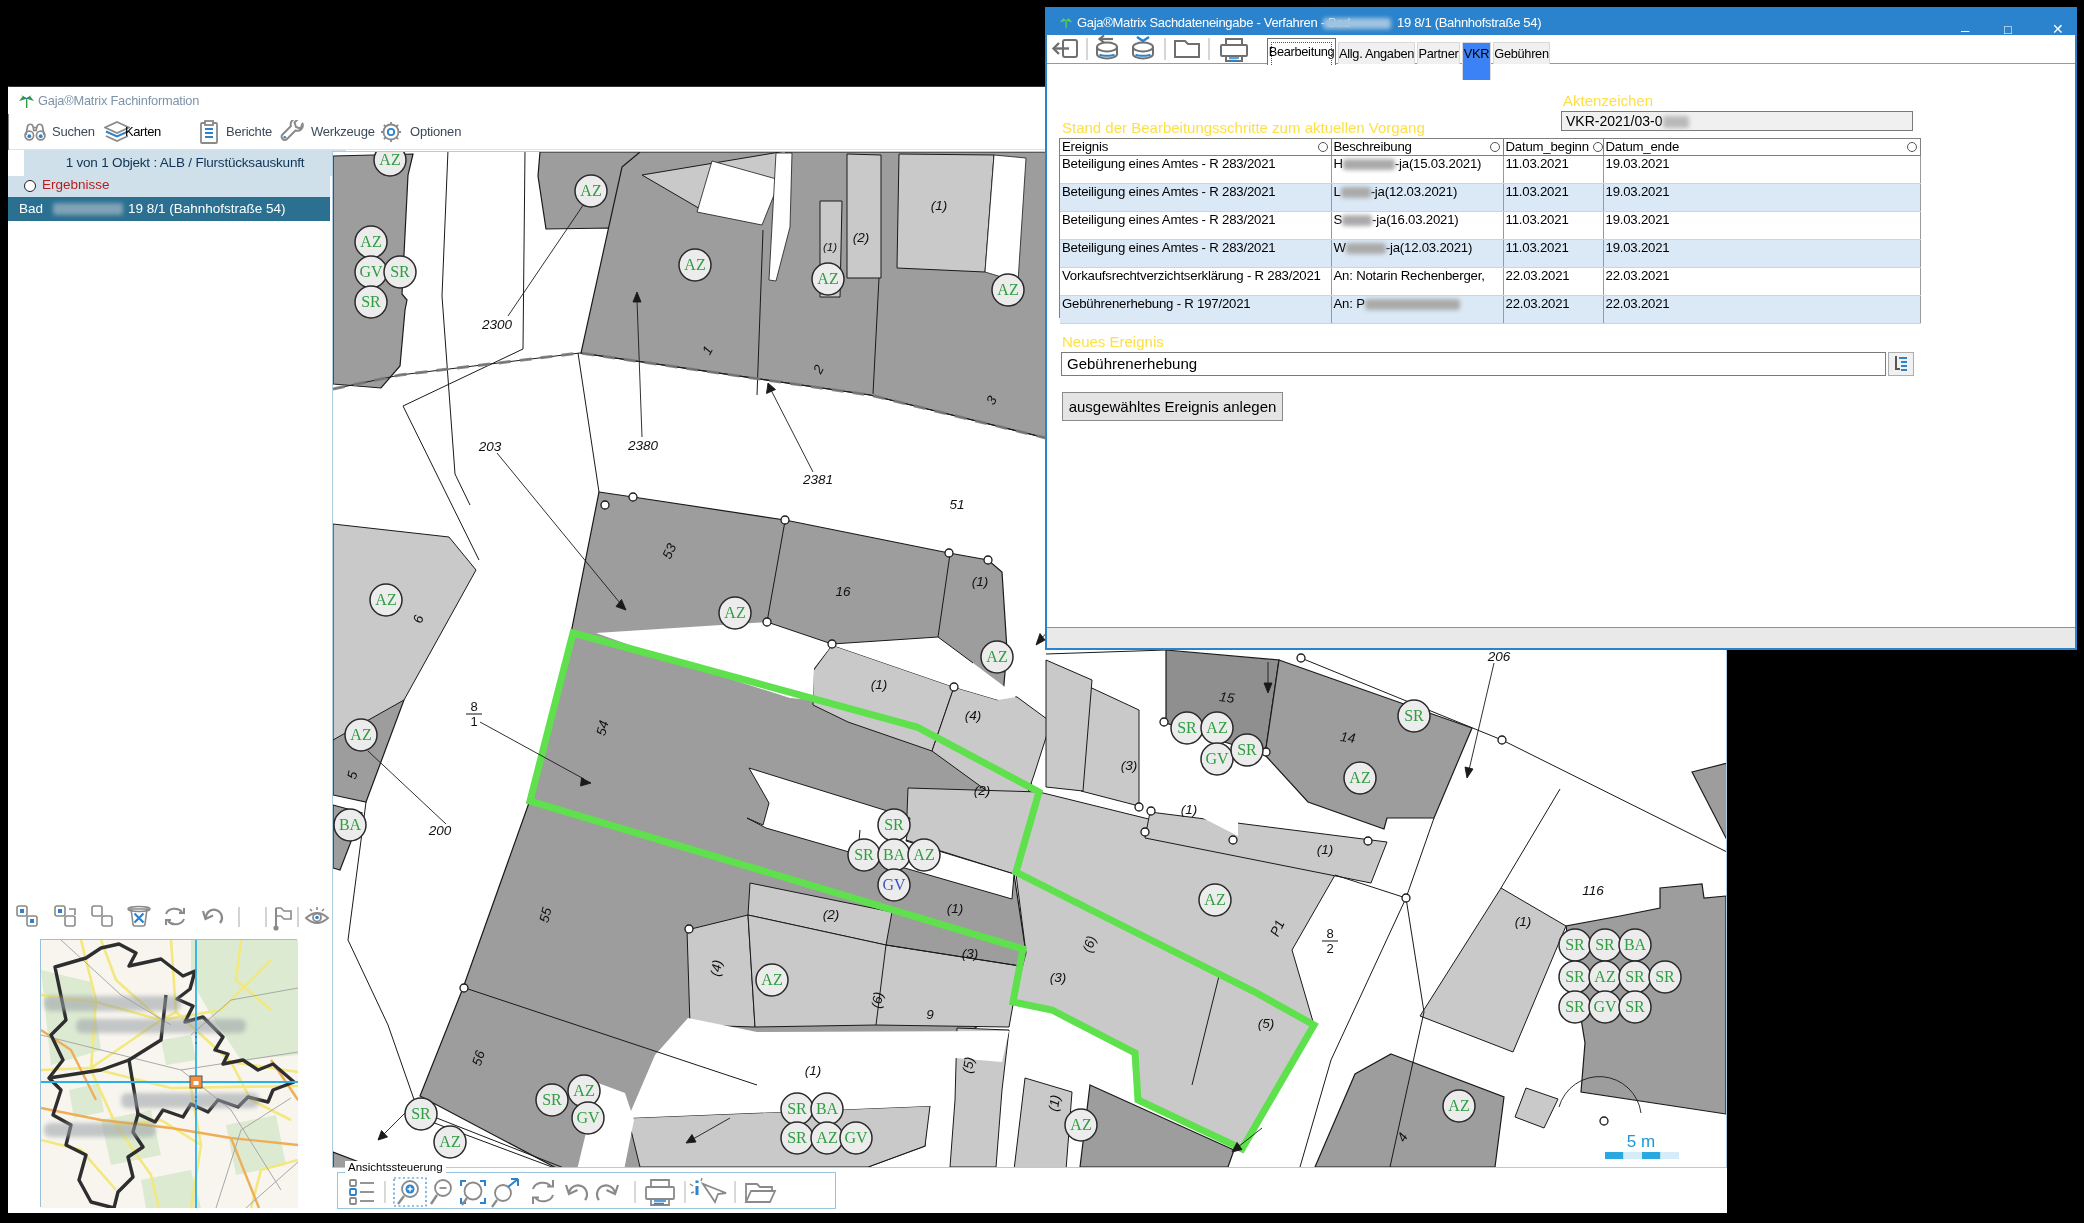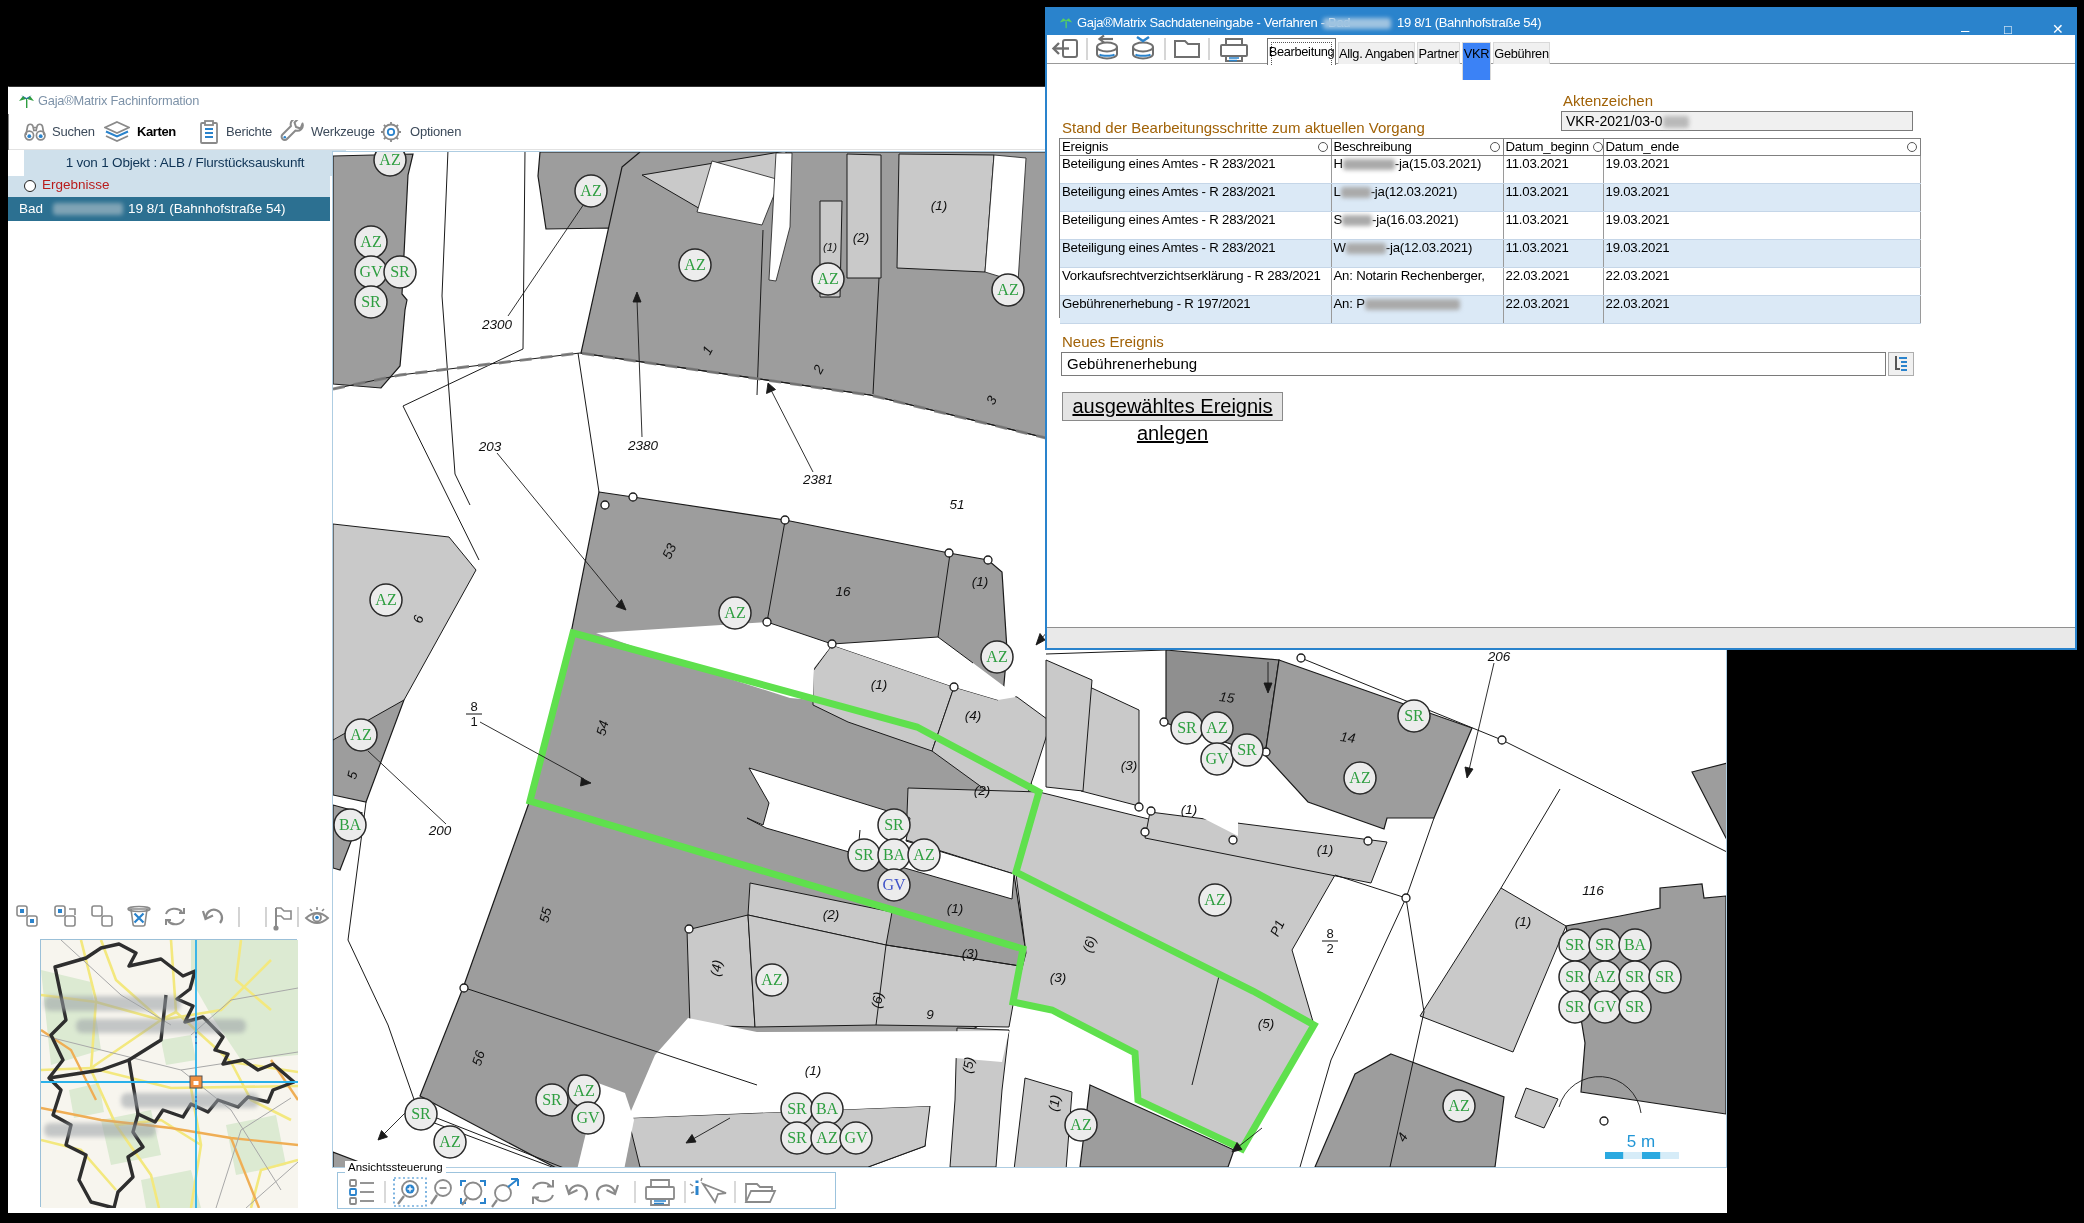--- a/index.html
+++ b/index.html
@@ -22,31 +22,31 @@
 
 #ansbox{left:337px;top:1172px;width:499px;height:37px;border:1px solid #9cc3dd;}
 #anslabel{left:345px;top:1161px;font-size:11.5px;color:#000;background:#fff;padding:0 3px;}
 
 #dlg{left:1045px;top:7px;width:1032px;height:643px;background:#fff;border:2px solid #2a83cc;}
 #dtitle{left:1047px;top:9px;width:1028px;height:26px;background:#2a83cc;color:#fff;font-size:15px;}
 #dtoolbar{left:1047px;top:35px;width:1028px;height:29px;background:#fff;border-bottom:1px solid #999;}
 .dtab{position:absolute;font-size:12.8px;letter-spacing:-0.3px;color:#000;text-align:center;white-space:nowrap;overflow:hidden;}
 #dstatus{left:1047px;top:627px;width:1028px;height:21px;background:#e9e9e9;border-top:1px solid #8f8f8f;}
 
-.dlabel{position:absolute;font-size:15px;color:#a16207;}
+.dlabel{position:absolute;font-size:15px;color:#fde047;}
 #akfield{left:1561px;top:111px;width:352px;height:20px;background:#f0f0f0;border:1px solid #7a7a7a;font-size:14px;line-height:18px;padding-left:4px;}
 #evtable{left:1059px;top:138px;width:862px;height:180px;border:1px solid #808080;background:#fff;}
 #evtable table{border-collapse:collapse;width:100%;font-size:13.2px;letter-spacing:-0.2px;table-layout:fixed;}
 #evtable th{font-weight:normal;text-align:left;border-right:1px solid #808080;border-bottom:1px solid #808080;height:16px;padding:0 0 0 2px;position:relative;white-space:nowrap;overflow:visible;}
 #evtable td{border-right:1px solid #9a9a9a;border-bottom:1px solid #c5d6e8;height:20.5px;padding:0 0 12px 2px;white-space:nowrap;overflow:hidden;}
 #evtable tr.alt{background:#dbe9f6;}
 .hcirc{position:absolute;right:3px;top:3px;width:10px;height:10px;border:1px solid #555;border-radius:50%;background:#fff;}
 #neinput{left:1061px;top:352px;width:825px;height:24px;border:1px solid #7a7a7a;background:#fff;font-size:15px;line-height:22px;padding-left:5px;}
 #nebtn{left:1888px;top:352px;width:26px;height:24px;background:#f0f0f0;border:1px solid #adadad;}
-#aebtn{left:1062px;top:392px;width:221px;height:29px;background:#e4e4e4;border:1px solid #8a8a8a;font-size:20px;text-align:center;line-height:27px;text-decoration:underline;}
+#aebtn{left:1062px;top:392px;width:221px;height:29px;background:#e4e4e4;border:1px solid #8a8a8a;font-size:15px;text-align:center;line-height:27px;}
 .wbtn{position:absolute;color:#fff;font-size:15px;top:12px;}
 </style></head>
 <body>
 
 <div id="win" class="abs"></div>
 <div id="wtitle" class="abs">
   <svg class="abs" style="left:10px;top:5px" width="17" height="17" viewBox="0 0 17 17">
       <path d="M8.5 16 L8 7 L1 9 L5 4 L8.5 6.5 L12 4 L16 9 L9 7 Z" fill="#2f9e40"></path>
       <path d="M8 7 L3 3 L8.5 6 L14 3 L9 7Z" fill="#2a6fb0"></path>
       <rect x="8" y="8" width="1.4" height="8" fill="#2f9e40"></rect>
@@ -65,21 +65,21 @@
       </svg>
     </div>
   <div class="tbitem" style="left:43px">Suchen</div>
   <div class="tbitem" style="left:95px">
       <svg width="26" height="22" viewBox="0 0 26 22" fill="none">
     <path d="M13 1 L25 6.5 L13 12 L1 6.5 Z" stroke="#8a8a8a" stroke-width="1.8"></path>
     <path d="M2 10.5 L13 15.5 L24 10.5" stroke="#2a83cc" stroke-width="2"></path>
     <path d="M2 15 L13 20 L24 15" stroke="#8a8a8a" stroke-width="1.8"></path>
       </svg>
     </div>
-  <div class="tbitem" style="left:128px;color:#000;font-weight:bold;letter-spacing:-0.4px;">Karten</div>
+  <div class="tbitem" style="left:116px;color:#000;font-weight:normal;letter-spacing:-0.4px;">Karten</div>
   <div class="tbitem" style="left:190px">
       <svg width="20" height="24" viewBox="0 0 20 24" fill="none" stroke="#8a8a8a" stroke-width="1.8">
     <rect x="2" y="3" width="16" height="20" rx="1"></rect>
         <rect x="6" y="1" width="8" height="4" fill="#fff"></rect>
     <path d="M6 9 h8 M6 13 h8 M6 17 h8" stroke="#2a83cc"></path>
       </svg>
     </div>
   <div class="tbitem" style="left:217px">Berichte</div>
   <div class="tbitem" style="left:271px">
       <svg width="26" height="24" viewBox="0 0 26 24" fill="none" stroke="#8a8a8a" stroke-width="2">

